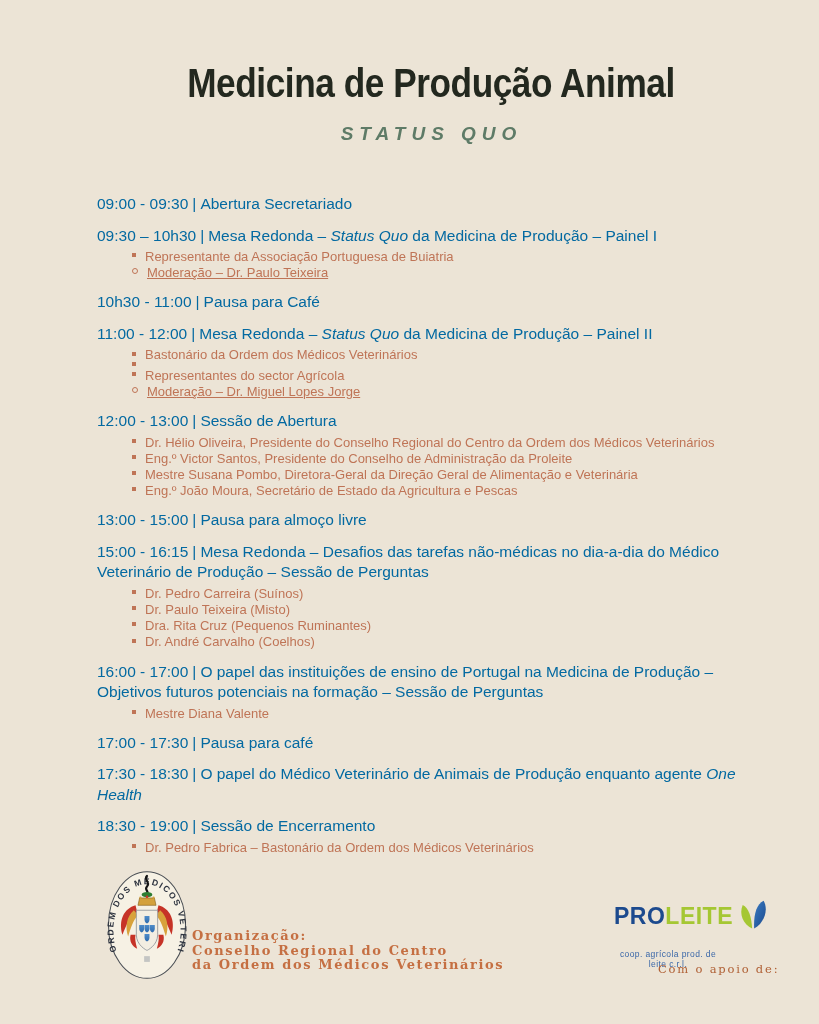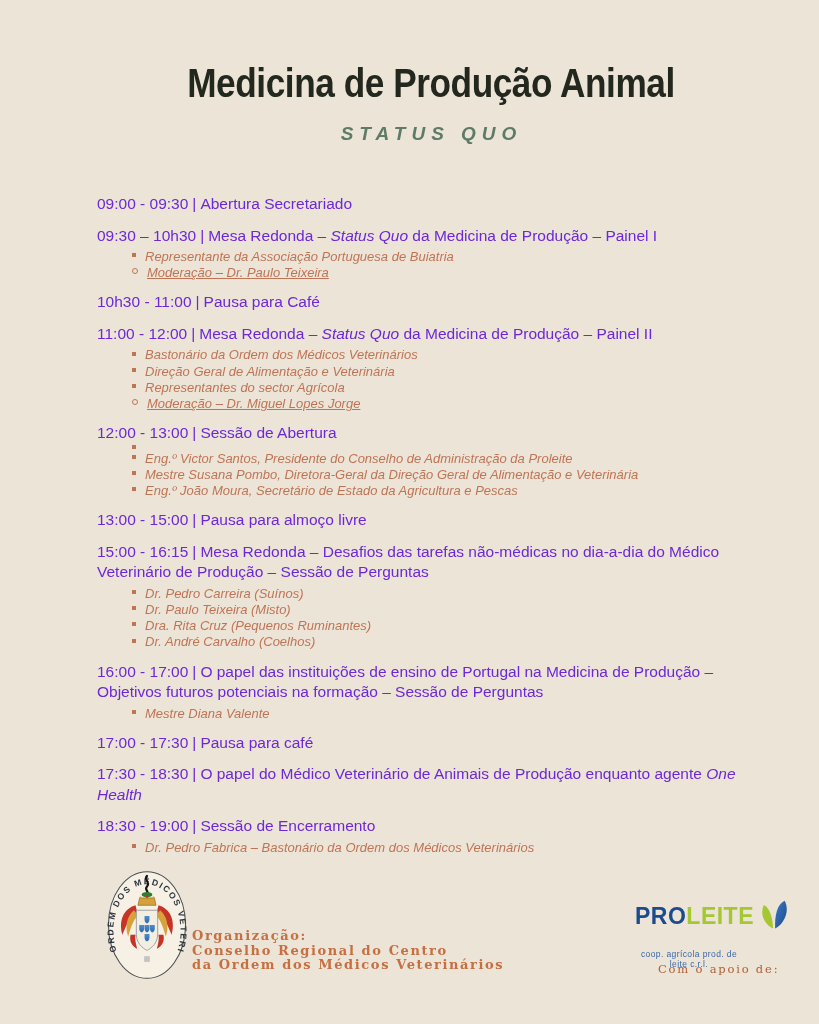--- a/index.html
+++ b/index.html
@@ -20,24 +20,24 @@
   }
   h1 .condense{display:inline-block;transform:scaleX(0.88);}
   .subtitle{
     margin-top:17px;
     font-size:19px;font-weight:bold;font-style:italic;
     letter-spacing:6px;color:#5e7b67;
   }
   
   .schedule{padding:49px 75px 0 75px;}
   .block{margin-bottom:11px;}
-  .head{font-size:15.5px;line-height:20.5px;color:#6d28d9;}
+  .head{font-size:15.5px;line-height:20.5px;color:#0369a1;}
   .head .sep{margin:0 4px;}
   .head i{font-style:italic;}
-  ul.bullets{list-style:none;margin:3px 0 0 0;padding:0 0 0 35px;font-style:italic;}
+  ul.bullets{list-style:none;margin:3px 0 0 0;padding:0 0 0 35px;}
   ul.bullets li{
     display:flex;align-items:baseline;
     font-size:13px;line-height:16.2px;color:#bf7456;
   }
   .marker{
     flex:none;width:4px;height:4px;margin-right:9px;
     background:#bf7456;position:relative;top:-2px;align-self:center;
   }
   li.mod .marker{
     background:transparent;border:1px solid #bf7456;border-radius:50%;
@@ -46,21 +46,21 @@
   li.mod .btxt{text-decoration:underline;}
   
   .footer{position:relative;height:150px;margin-top:6px;}
   .crest{position:absolute;left:84px;top:2px;width:82px;height:112px;}
   .org{
     position:absolute;left:170px;top:62px;
     font-family:"DejaVu Serif",serif;font-weight:bold;
     font-size:13px;line-height:14.5px;letter-spacing:1.6px;
     color:#c56f42;
   }
-  .proleite{position:absolute;left:613px;top:36px;}
+  .proleite{position:absolute;left:592px;top:36px;}
   .pl-row{display:flex;align-items:flex-start;}
   .pl-text{font-weight:bold;font-size:23px;letter-spacing:0.5px;line-height:26px;}
   .pro{color:#1c4a8e;}
   .leite{color:#a5c733;}
   .heart{width:31px;height:36px;margin-left:5px;margin-top:-6px;}
   .tagline{
     margin-top:16px;font-size:8.5px;letter-spacing:0.4px;color:#3a67a8;
     text-align:center;width:108px;
   }
   .apoio{
@@ -101,37 +101,37 @@
       </div>
       <div class="block">
         <div class="head"><span>11:00 - 12:00</span><span class="sep">|</span><span>Mesa Redonda – </span><i>Status Quo</i><span> da Medicina de Produção – Painel II</span></div>
         <ul class="bullets">
           <li class="">
             <span class="marker"></span>
             <span class="btxt">Bastonário da Ordem dos Médicos Veterinários</span>
           </li>
           <li class="">
             <span class="marker"></span>
-            <span class="btxt">Direção Geral de Alimentação e Veterinária</span>
           </li>
           <li class="">
             <span class="marker"></span>
             <span class="btxt">Representantes do sector Agrícola</span>
           </li>
           <li class="mod">
             <span class="marker"></span>
             <span class="btxt">Moderação – Dr. Miguel Lopes Jorge</span>
           </li>
         </ul>
       </div>
       <div class="block">
         <div class="head"><span>12:00 - 13:00</span><span class="sep">|</span><span>Sessão de Abertura</span></div>
         <ul class="bullets">
           <li class="">
             <span class="marker"></span>
+            <span class="btxt">Dr. Hélio Oliveira, Presidente do Conselho Regional do Centro da Ordem dos Médicos Veterinários</span>
           </li>
           <li class="">
             <span class="marker"></span>
             <span class="btxt">Eng.º Victor Santos, Presidente do Conselho de Administração da Proleite</span>
           </li>
           <li class="">
             <span class="marker"></span>
             <span class="btxt">Mestre Susana Pombo, Diretora-Geral da Direção Geral de Alimentação e Veterinária</span>
           </li>
           <li class="">

